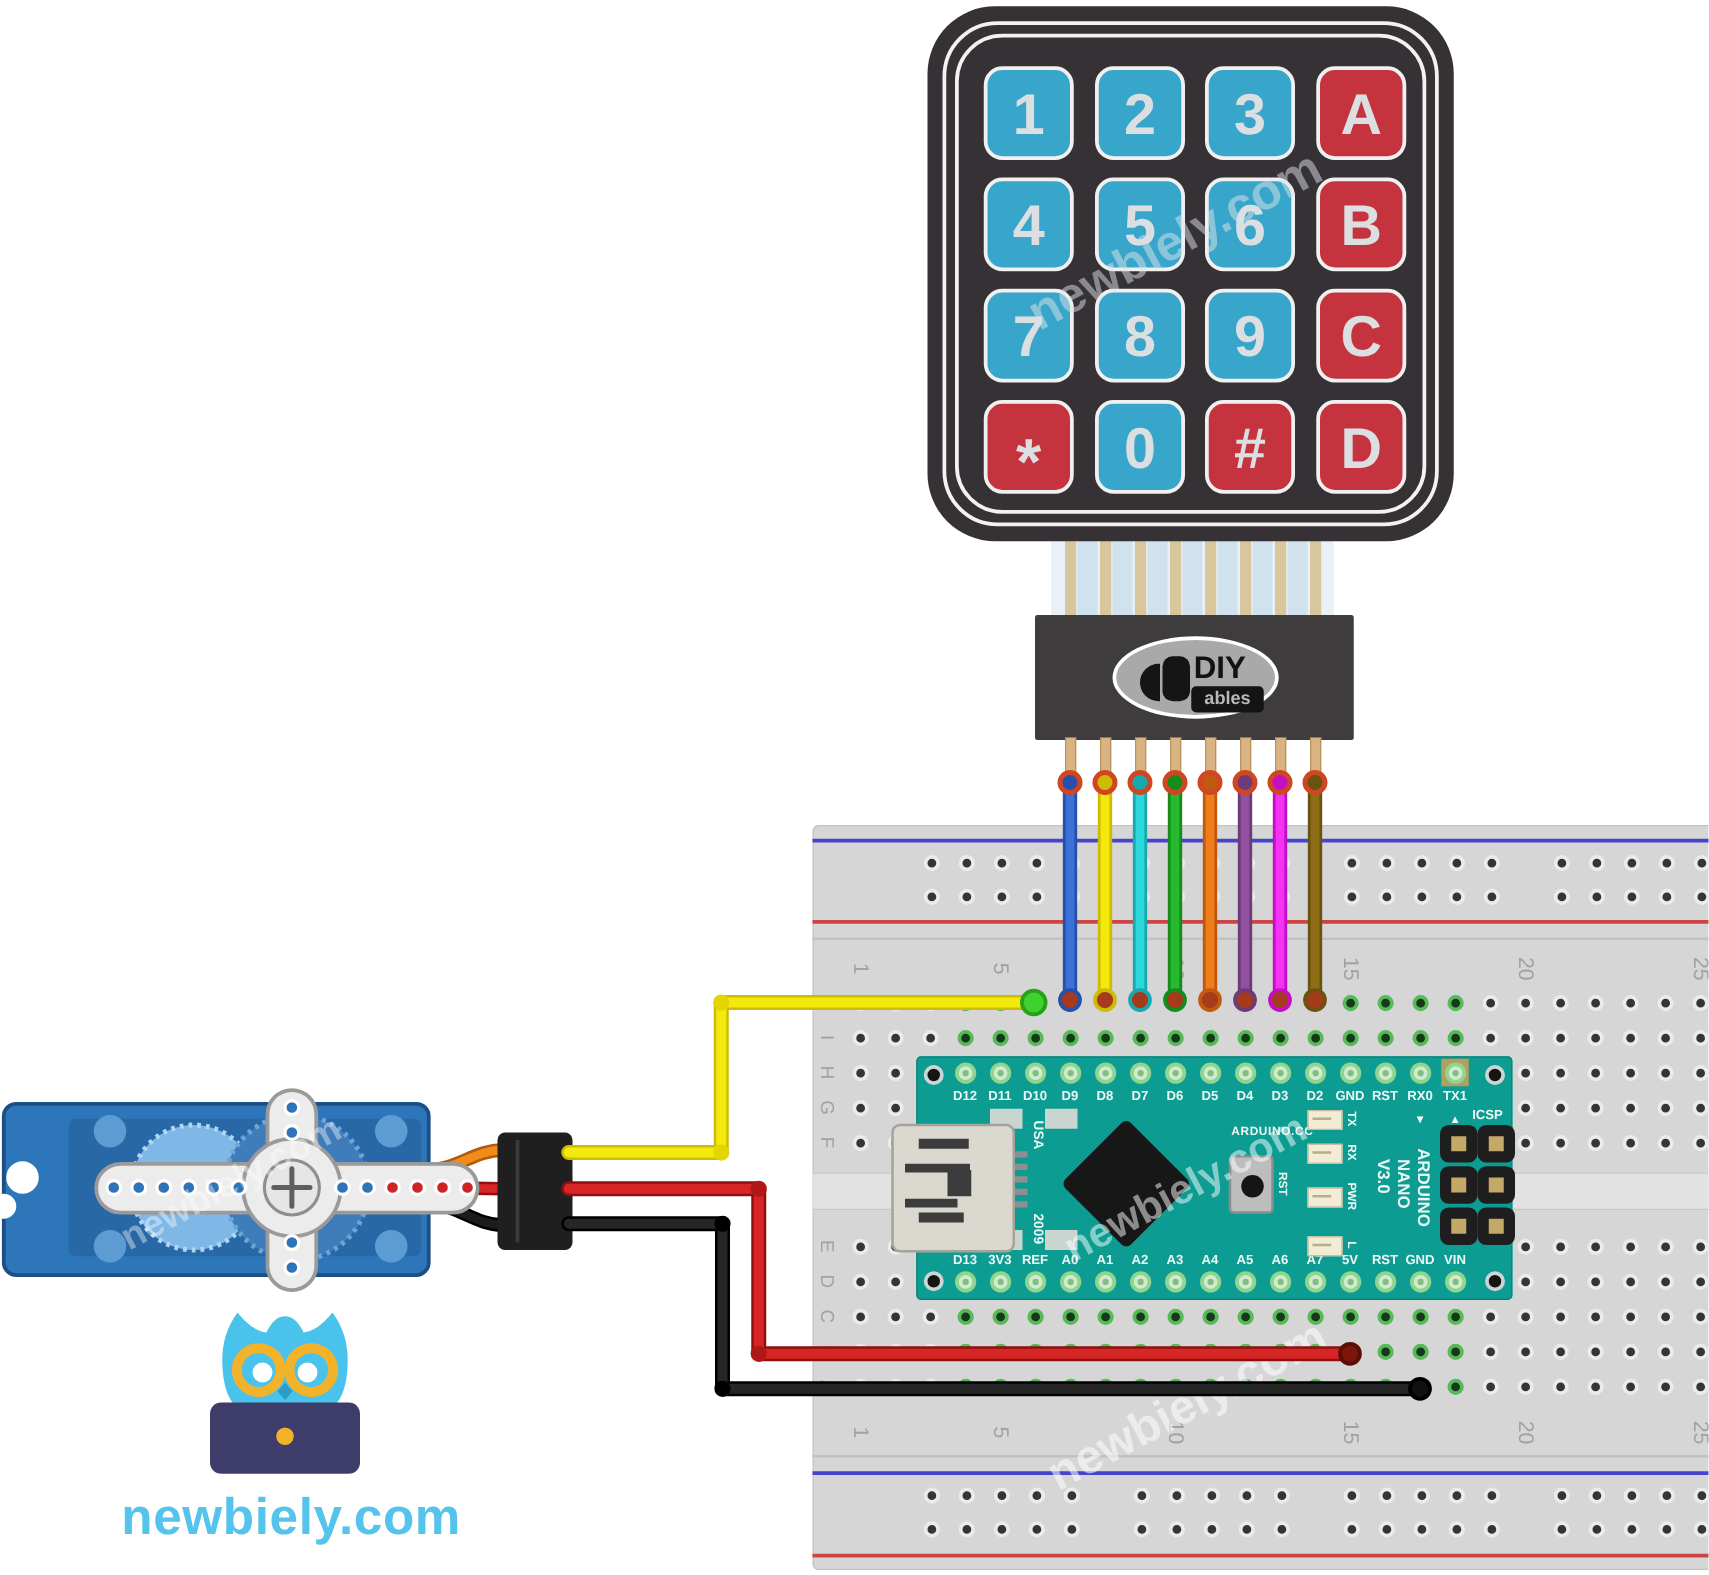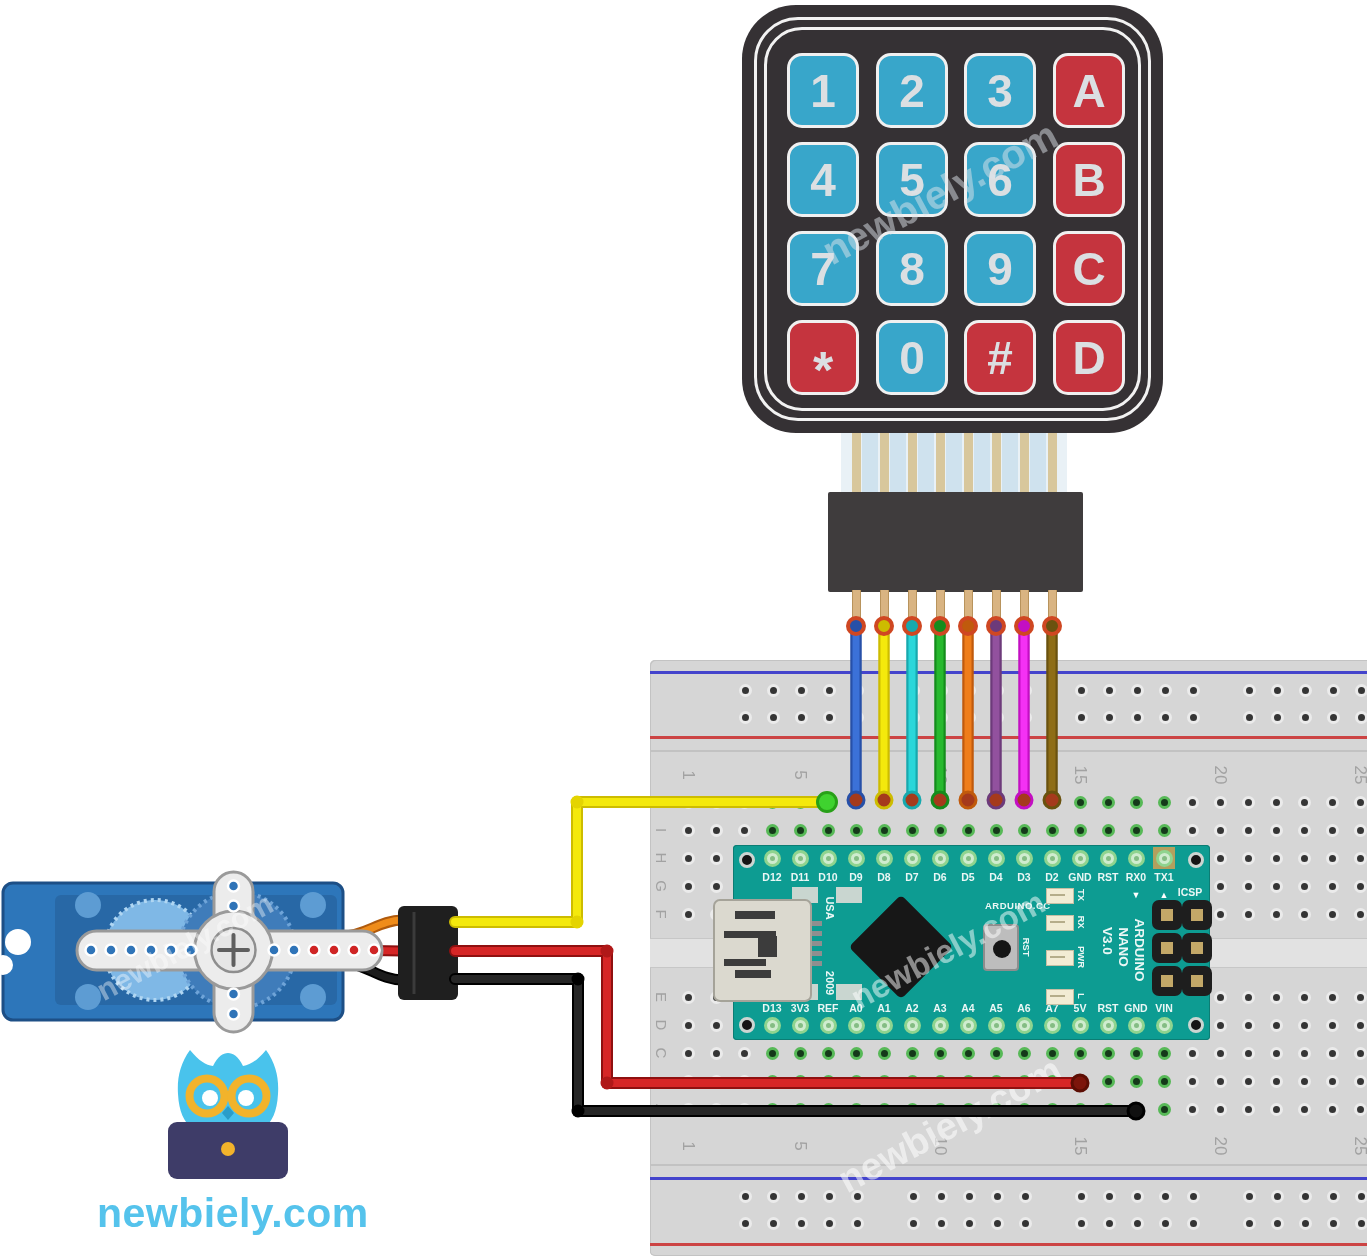--- a/index.html
+++ b/index.html
@@ -708,20 +708,26 @@
       <div class="rtan" style="left: 10.5px;"></div>
       <div class="rtan" style="left: 38.5px;"></div>
       <div class="rtan" style="left: 66.5px;"></div>
       <div class="rtan" style="left: 94.5px;"></div>
       <div class="rtan" style="left: 122.5px;"></div>
       <div class="rtan" style="left: 150.5px;"></div>
       <div class="rtan" style="left: 178.5px;"></div>
       <div class="rtan" style="left: 206.5px;"></div>
     </div>
   <div id="kpconn"></div>
+  <div class="logo-ellipse">
+    <div style="position:absolute;left:19px;top:19px;width:16px;height:30px;border-radius:16px 0 0 16px;background:#151515;"></div>
+    <div style="position:absolute;left:37px;top:13px;width:22px;height:36px;border-radius:8px;background:#151515;"></div>
+    <div style="position:absolute;left:62px;top:8px;font-size:25px;font-weight:bold;color:#121212;">DIY</div>
+    <div style="position:absolute;left:60px;top:37px;width:58px;height:21px;background:#141414;border-radius:4px;color:#b9b9b9;font-size:14.5px;font-weight:bold;text-align:center;line-height:21px;">ables</div>
+  </div>
   <div id="kp-plugs">
       <div class="stub" style="left: 851.5px;"></div>
       <div class="plug" style="left: 846px; background: rgb(39, 80, 168);"></div>
       <div class="stub" style="left: 879.5px;"></div>
       <div class="plug" style="left: 874px; background: rgb(205, 188, 0);"></div>
       <div class="stub" style="left: 907.5px;"></div>
       <div class="plug" style="left: 902px; background: rgb(23, 169, 174);"></div>
       <div class="stub" style="left: 935.5px;"></div>
       <div class="plug" style="left: 930px; background: rgb(21, 140, 28);"></div>
       <div class="stub" style="left: 963.5px;"></div>

